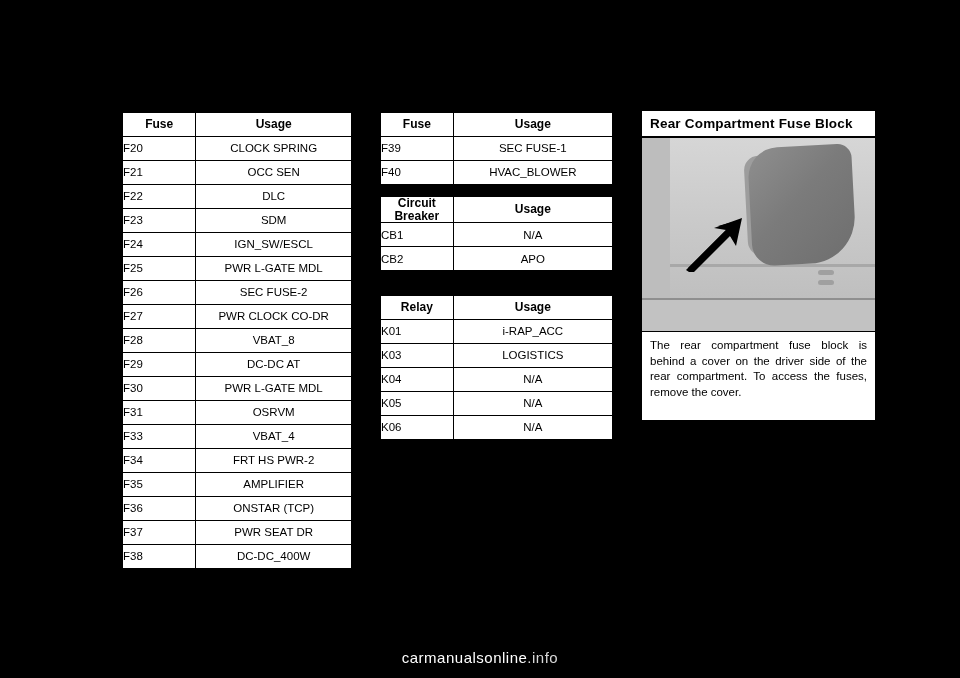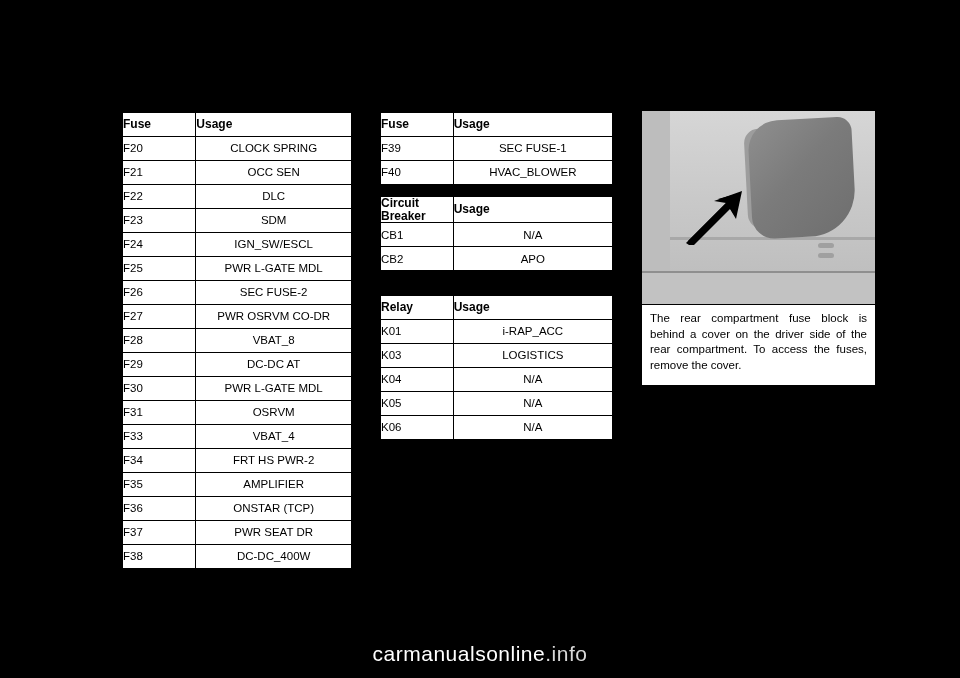--- a/index.html
+++ b/index.html
@@ -27,21 +27,21 @@
     padding: 0;
     height: 23px;
     font-size: 11.5px;
     font-weight: normal;
     color: #000;
     vertical-align: middle;
     line-height: 1.05;
   }
   .tbl th {
     font-weight: bold;
-    text-align: left;
+    text-align: center;
     font-size: 12px;
   }
   .c-left { text-align: center; padding-left: 7px; }
   .c-center { text-align: left; }
 
   
   .col-a { width: 73px; }
   .col-b { width: 155px; }
 
   .col-a2 { width: 72px; }
@@ -78,21 +78,21 @@
   #rear-figure {
     height: 193px;
     position: relative;
     overflow: hidden;
     background: #cfcfcf;
     border-bottom: 1px solid #000;
   }
   #rear-caption {
     font-size: 11.5px;
     color: #000;
-    padding: 6px 8px 12px 8px;
+    padding: 6px 8px 20px 8px;
     line-height: 1.35;
     text-align: justify;
   }
 
   
   .ill { position: absolute; }
   #ill-bg-left {
     left: 0; top: 0; width: 28px; height: 193px;
     background: #bdbdbd;
   }
@@ -133,21 +133,21 @@
     left: 42px; top: 78px; width: 66px; height: 56px;
   }
 
   
   #footer-url {
     position: absolute;
     left: 0; right: 0;
     bottom: 12px;
     text-align: center;
     color: #fff;
-    font-size: 21px;
+    font-size: 15px;
     letter-spacing: 0.5px;
     font-family: "Liberation Sans", sans-serif;
   }
   #footer-url .dot-info { color: #d8d8d8; }
 </style>
 </head>
 <body>
 
 <table class="tbl" id="tbl-fuse-left">
   <colgroup>
@@ -184,21 +184,21 @@
     <tr>
         <td class="c-center">F25</td>
         <td class="c-left">PWR L-GATE MDL</td>
       </tr>
     <tr>
         <td class="c-center">F26</td>
         <td class="c-left">SEC FUSE-2</td>
       </tr>
     <tr>
         <td class="c-center">F27</td>
-        <td class="c-left">PWR OSRVM CO-DR</td>
+        <td class="c-left">PWR CLOCK CO-DR</td>
       </tr>
     <tr>
         <td class="c-center">F28</td>
         <td class="c-left">VBAT_8</td>
       </tr>
     <tr>
         <td class="c-center">F29</td>
         <td class="c-left">DC-DC AT</td>
       </tr>
     <tr>
@@ -314,20 +314,21 @@
         <td class="c-left">N/A</td>
       </tr>
     <tr>
         <td class="c-center">K06</td>
         <td class="c-left">N/A</td>
       </tr>
   </tbody>
 </table>
 
 <div id="rear-panel">
+  <div id="rear-title">Rear Compartment Fuse Block</div>
   <div id="rear-figure">
     <div class="ill" id="ill-bg-left"></div>
     <div class="ill" id="ill-wall"></div>
     <div class="ill" id="ill-panel-line"></div>
     <div class="ill" id="ill-cover-edge"></div>
     <div class="ill" id="ill-cover"></div>
     <div class="ill" id="ill-vent1"></div>
     <div class="ill" id="ill-vent2"></div>
     <div class="ill" id="ill-floor"></div>
     <svg class="ill" id="ill-arrow" viewBox="0 0 66 56">

